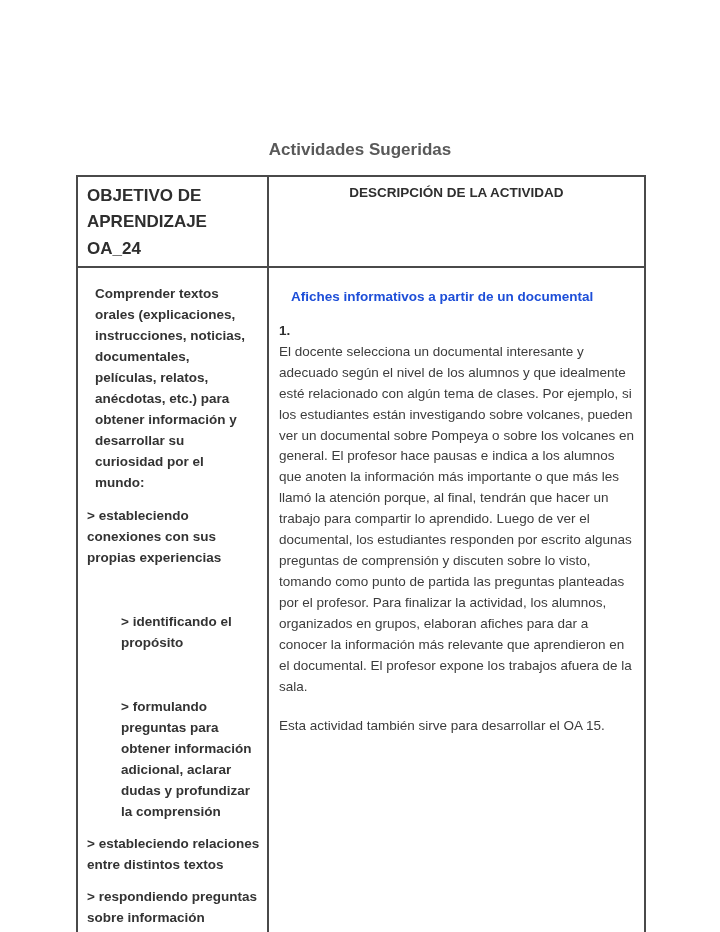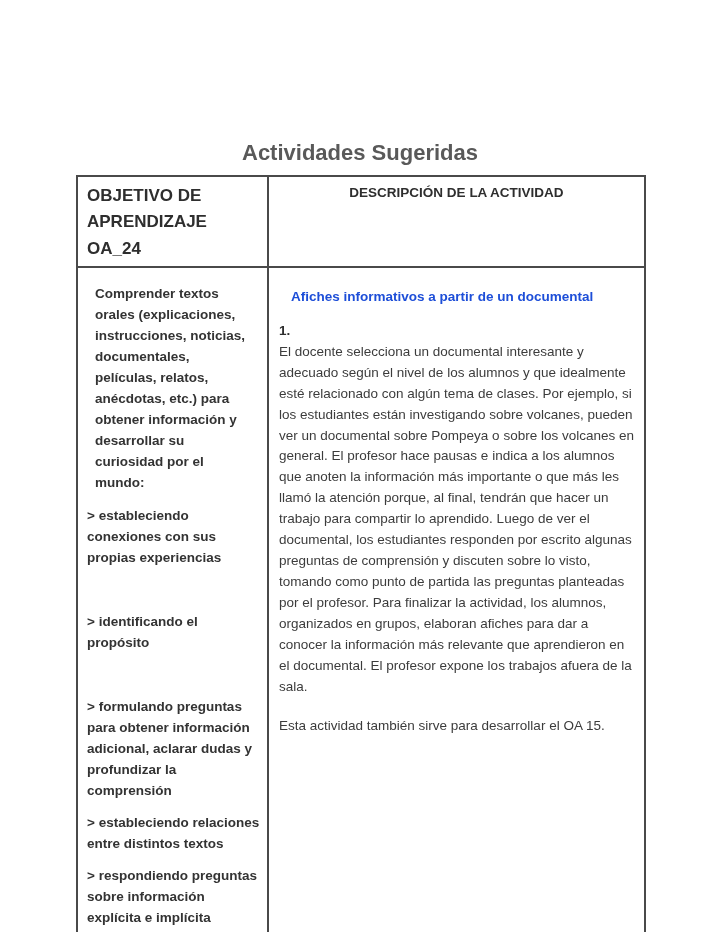--- a/index.html
+++ b/index.html
@@ -27,21 +27,21 @@
     color: #2b2b2b; font-weight: bold; font-size: 19px; line-height: 1.25;
   }
   .unit, .oa-code {
     color: #F79640; font-weight: bold; font-size: 19px; line-height: 1.27;
   }
 
   
   .doc-title {
     position: absolute; top: 140px; left: 0; width: 100%;
     text-align: center;
-    color: #595959; font-weight: bold; font-size: 22px;
+    color: #595959; font-weight: bold; font-size: 17px;
   }
 
   
   table.activity-table {
     position: absolute; top: 175px; left: 76px;
     width: 568px; border-collapse: collapse;
     table-layout: fixed;
   }
   table.activity-table th, table.activity-table td {
     border: 2px solid #4a4a4a;
@@ -72,21 +72,21 @@
     line-height: 1.56;
   }
   td.desc-cell {
     padding: 7px 10px 6px 10px;
     font-size: 13.5px; color: #3c3c3c;
     line-height: 1.55;
   }
 
   .obj-intro { margin: 8px; }
   .obj-bullet { margin-top: 11px; }
-  .obj-bullet.extra-gap { margin-top: 43px; }
+  .obj-bullet.extra-gap { margin-top: 43px; margin-left: 34px; }
 
   .act-heading { font-weight: bold; color: #1d4ed8; margin: 12px; }
   .act-number { font-weight: bold; color: #2e2e2e; margin-top: 13px; }
   .act-paragraph { margin-top: 0; }
   .act-note { margin-top: 18px; }
 </style>
 </head>
 <body>
 
 <div class="page">

